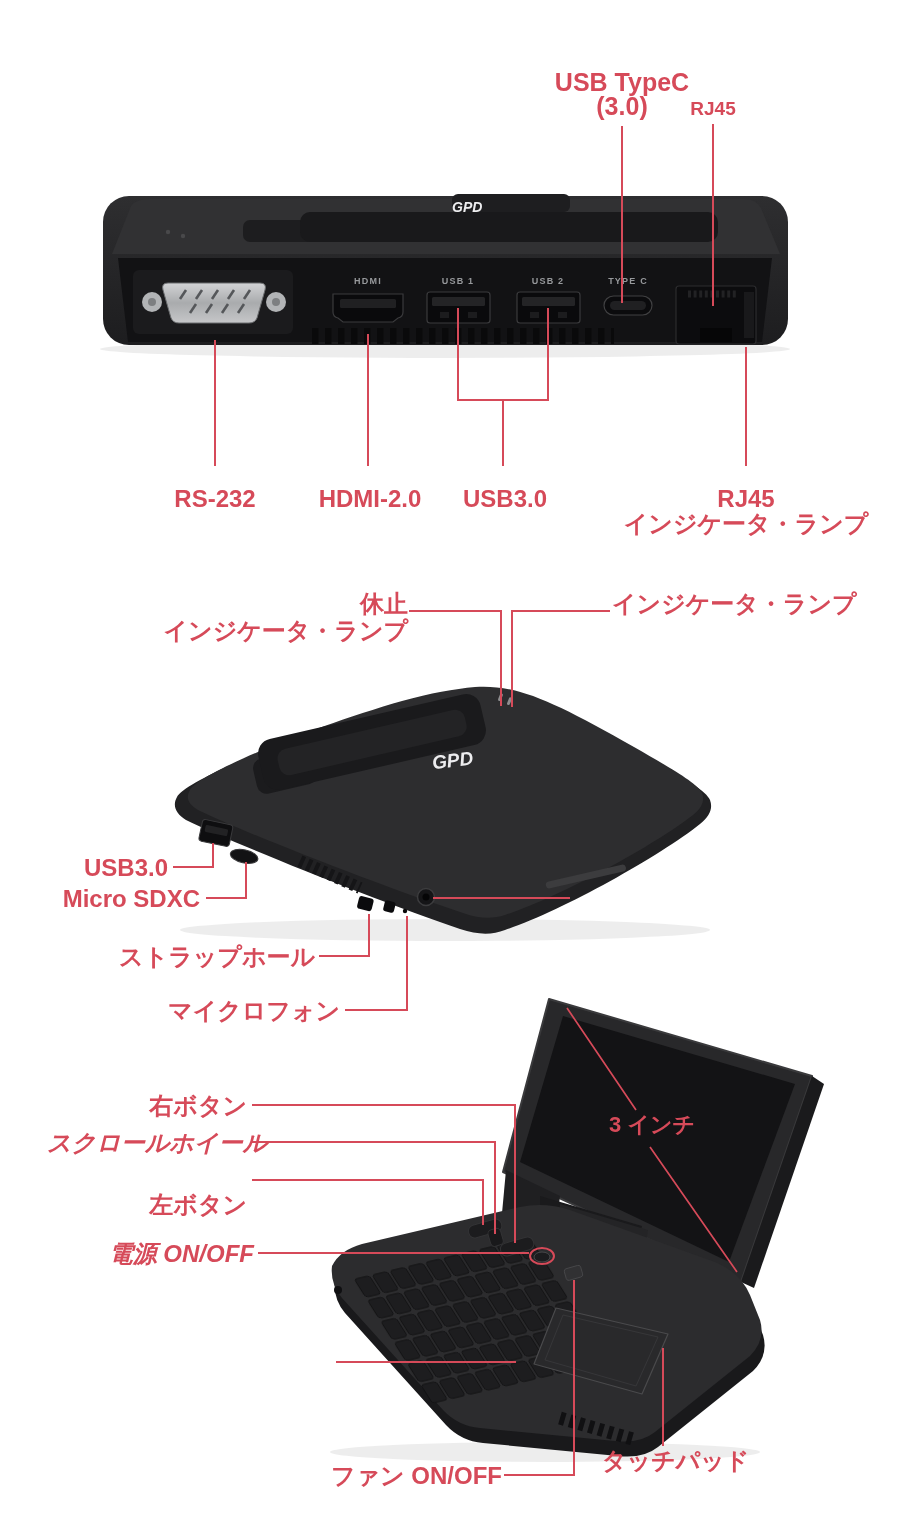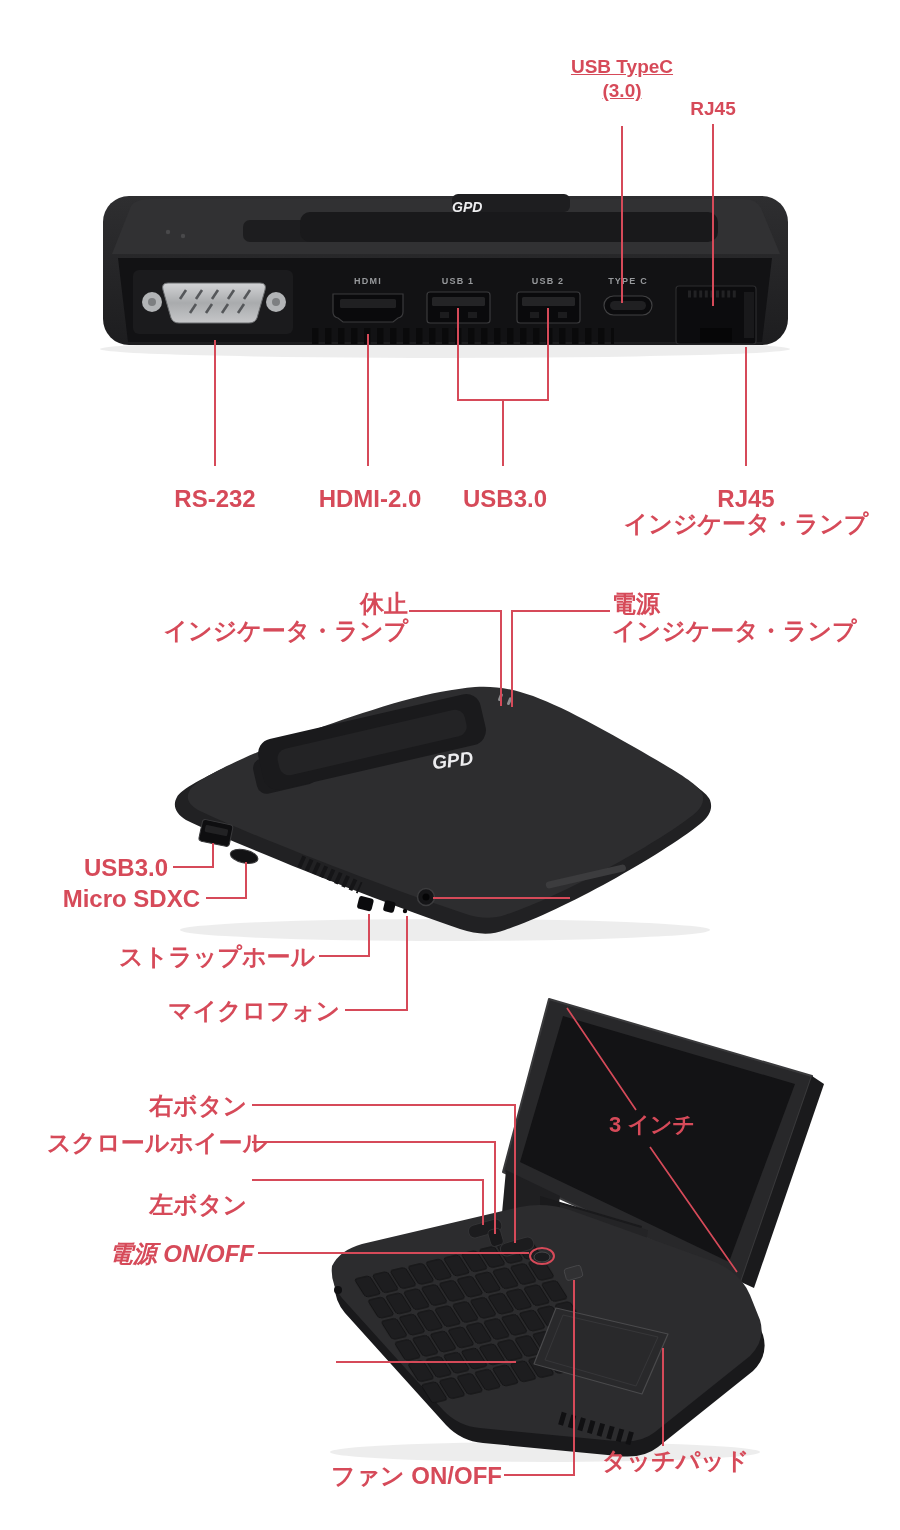--- a/index.html
+++ b/index.html
@@ -189,47 +189,46 @@
     <path d="M252 1180 H483 V1225"></path>
     <path d="M258 1253 H529"></path>
     <ellipse cx="542" cy="1256" rx="12" ry="8"></ellipse>
     <path d="M336 1362 H516"></path>
     <path d="M504 1475 H574 V1280"></path>
     <path d="M663 1348 V1446"></path>
     <path class="thin" d="M567 1008 L636 1110 M650 1147 L737 1272"></path>
   </g>
 </svg>
 
-<div class="callout ta-c" style="left:542px;top:55px;width:160px;line-height:24px;font-size:19px;text-decoration:underline;">
+<div class="callout ta-c" style="left:542px;top:70px;width:160px;line-height:24px;font-size:25px;">
   <div>USB TypeC</div>
   <div>(3.0)</div>
 </div>
 <div class="callout ta-c" style="left:663px;top:96px;width:100px;font-size:19px;">RJ45</div>
 <div class="callout ta-c" style="left:135px;top:486px;width:160px;">RS-232</div>
 <div class="callout ta-c" style="left:290px;top:486px;width:160px;">HDMI-2.0</div>
 <div class="callout ta-c" style="left:425px;top:486px;width:160px;">USB3.0</div>
 <div class="callout ta-c" style="left:616px;top:486px;width:260px;line-height:25px;">
   <div>RJ45</div>
   <div>インジケータ・ランプ</div>
 </div>
 
 <div class="callout ta-r" style="left:150px;top:590px;width:258px;line-height:27px;">
   <div>休止</div>
   <div>インジケータ・ランプ</div>
 </div>
 <div class="callout ta-l" style="left:612px;top:590px;width:280px;line-height:27px;">
-  <div>電源</div>
   <div>インジケータ・ランプ</div>
 </div>
 <div class="callout ta-r" style="left:38px;top:855px;width:130px;">USB3.0</div>
 <div class="callout ta-r" style="left:40px;top:886px;width:160px;">Micro SDXC</div>
 <div class="callout ta-r" style="left:115px;top:944px;width:200px;">ストラップホール</div>
 <div class="callout ta-r" style="left:140px;top:998px;width:200px;">マイクロフォン</div>
 
 <div class="callout ta-r" style="left:97px;top:1093px;width:150px;">右ボタン</div>
-<div class="callout ta-r" style="left:47px;top:1130px;width:200px;">スクロールホイール</div>
+<div class="callout ta-r" style="left:47px;top:1130px;width:200px;font-style:italic;">スクロールホイール</div>
 <div class="callout ta-r" style="left:97px;top:1168px;width:150px;margin-top:24px;">左ボタン</div>
 <div class="callout ta-r" style="left:94px;top:1241px;width:160px;font-style:italic;">電源 ON/OFF</div>
 <div class="callout ta-r" style="left:302px;top:1463px;width:200px;">ファン ON/OFF</div>
 <div class="callout ta-l" style="left:602px;top:1448px;width:180px;">タッチパッド</div>
 <div class="callout ta-c fs22" style="left:582px;top:1112px;width:140px;">3 インチ</div>
 
 </div>
 
 </body></html>

